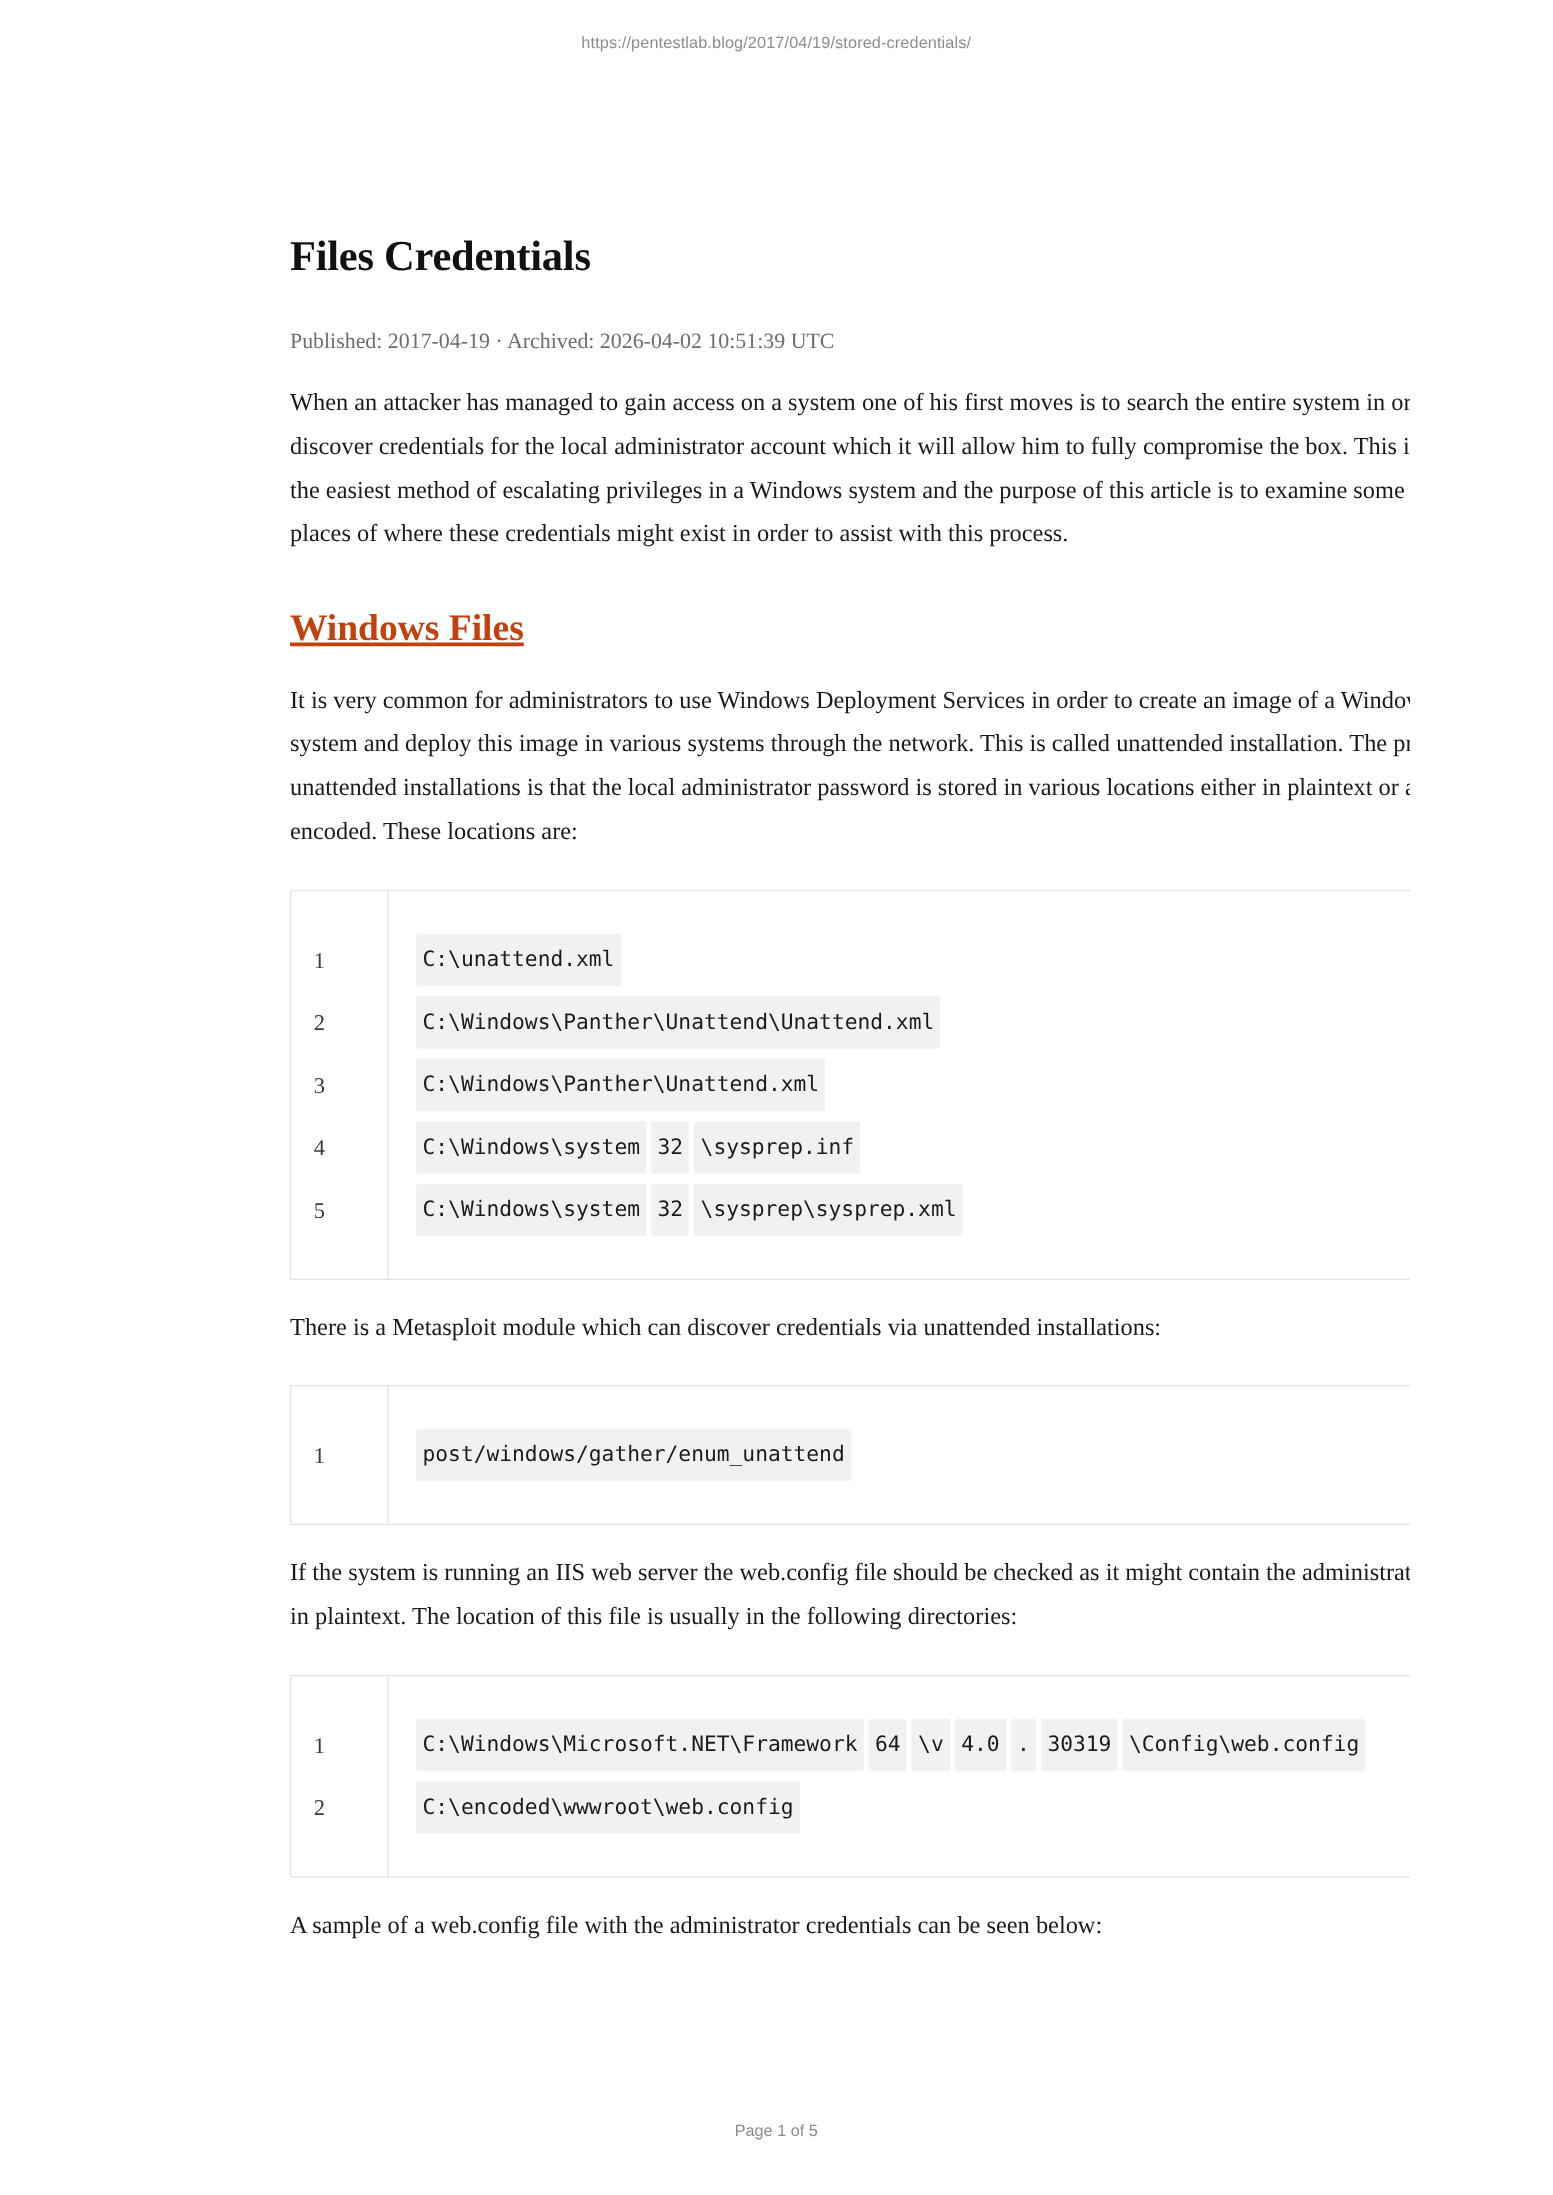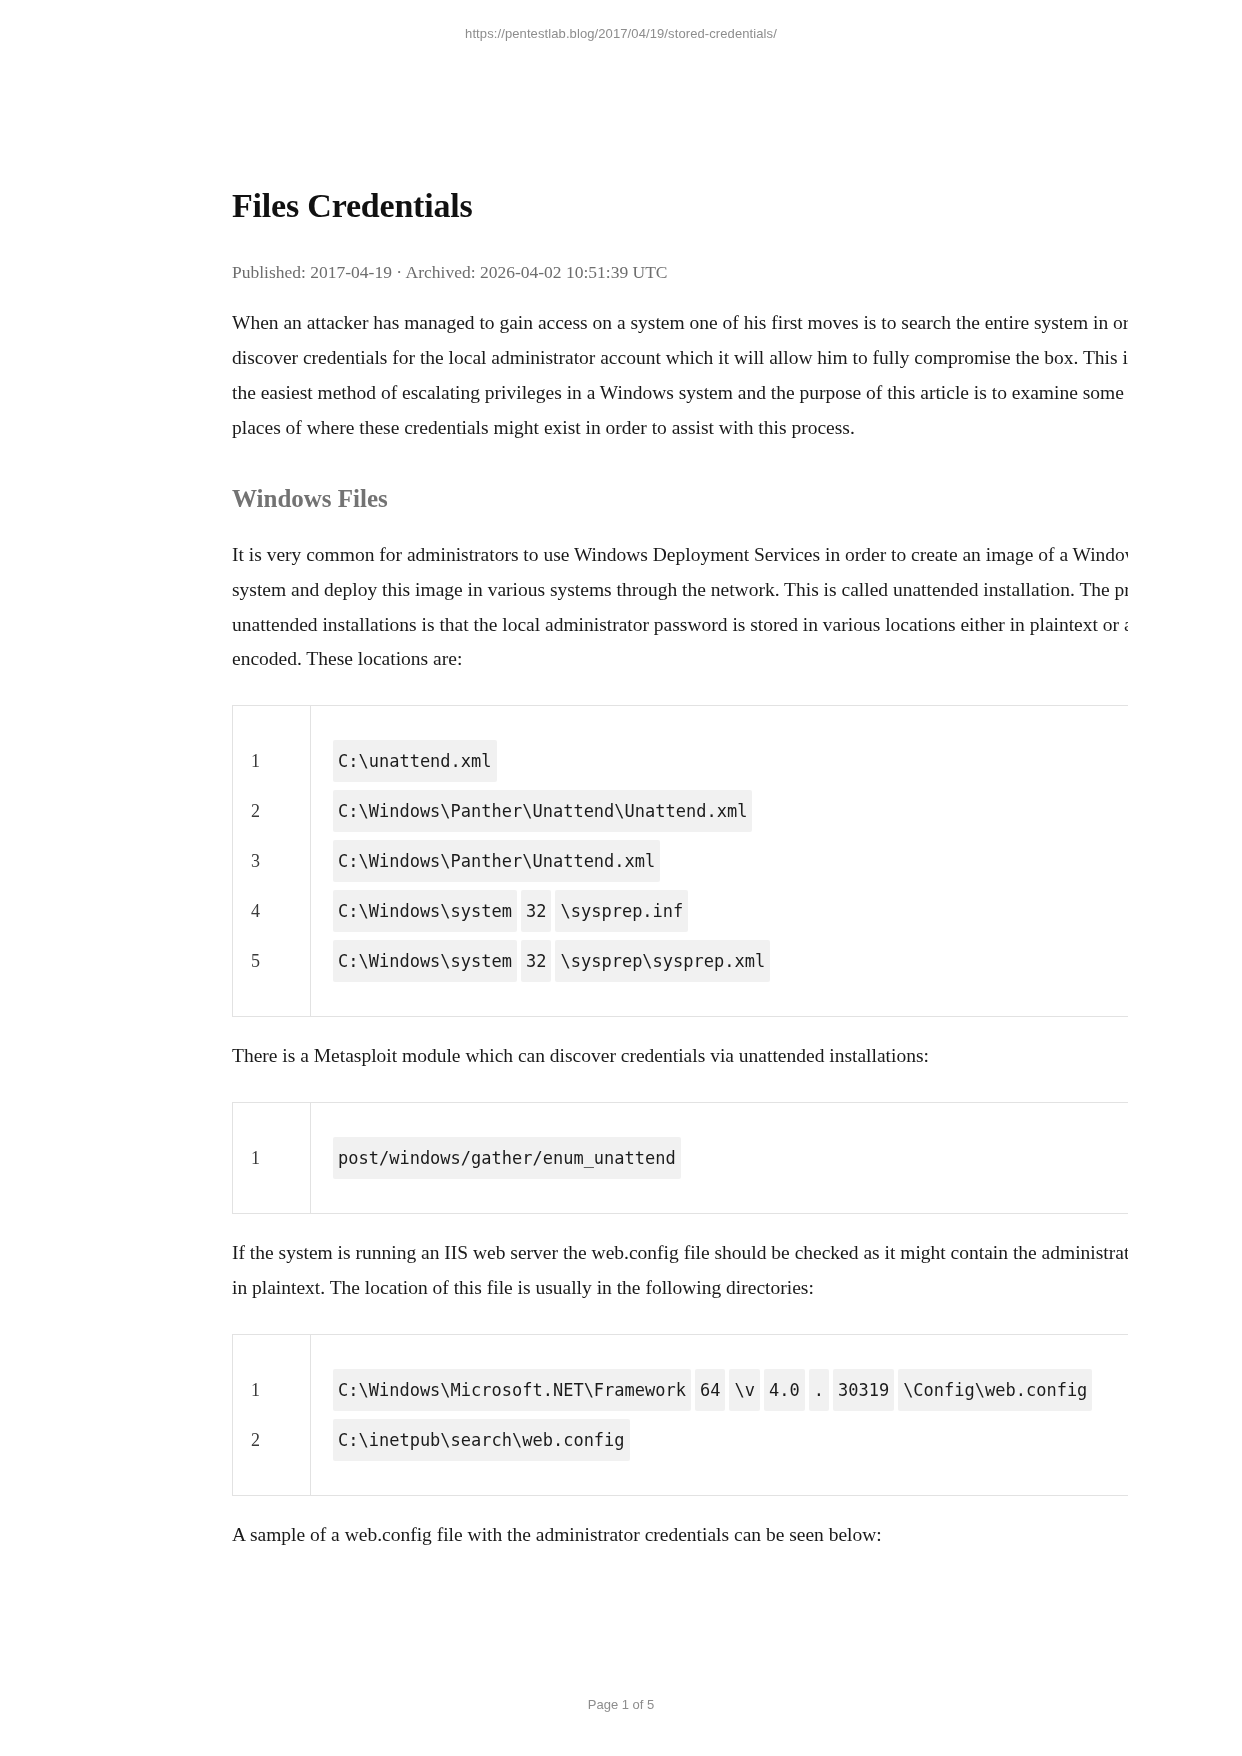--- a/index.html
+++ b/index.html
@@ -72,25 +72,26 @@
 
   p.body-text {
     font-size: 19.5px;
     line-height: 34.8px;
     color: #1a1a1a;
     margin: 22px 0 0 0;
     text-align: left;
   }
 
   h2.section-title {
-    font-size: 25px;
+    font-size: 30px;
     font-weight: bold;
-    color: #737373;
+    color: #c2410c;
     margin: 38px 0 0 0;
     line-height: 1.3;
+    text-decoration: underline;
   }
 
   
   .codeblock {
     margin-top: 28px;
     border: 1px solid #e2e2e2;
     background: #ffffff;
     display: flex;
     box-sizing: border-box;
     width: 100%;
@@ -184,21 +185,21 @@
 
     <p class="body-text">If the system is running an IIS web server the web.config file should be checked as it might contain the administrator password in plaintext. The location of this file is usually in the following directories:</p>
 
     <div class="codeblock" id="cb2">
       <div class="code-gutter">
           <div class="lineno">1</div>
           <div class="lineno">2</div>
         </div>
       <div class="code-body">
           <div class="code-line"><span class="tok">C:\Windows\Microsoft.NET\Framework</span><span class="tok">64</span><span class="tok">\v</span><span class="tok">4.0</span><span class="tok">.</span><span class="tok">30319</span><span class="tok">\Config\web.config</span></div>
-          <div class="code-line"><span class="tok">C:\inetpub\search\web.config</span></div>
+          <div class="code-line"><span class="tok">C:\encoded\wwwroot\web.config</span></div>
         </div>
     </div>
 
     <p class="body-text">A sample of a web.config file with the administrator credentials can be seen below:</p>
 
   </div>
 
   <div class="page-footer">
     <span>Page 1 of 5</span>
   </div>

